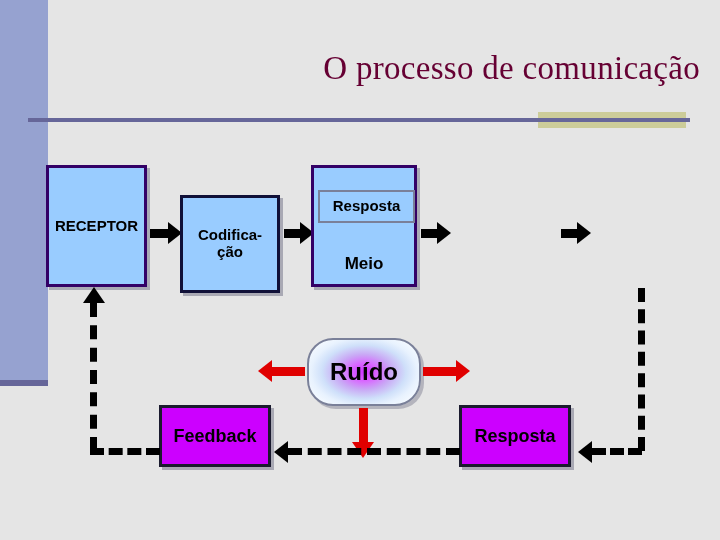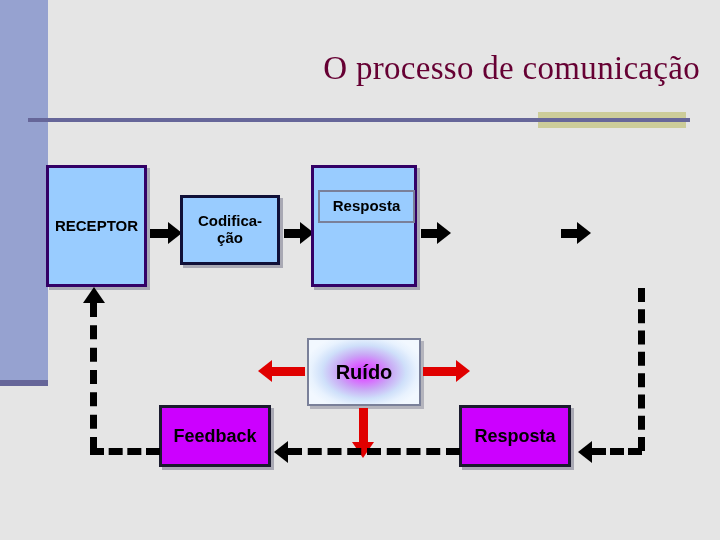--- a/index.html
+++ b/index.html
@@ -195,49 +195,50 @@
 
   <div class="box box-blue bd-purple" style="left:46px; top:165px; width:101px; height:122px; font-size:15px;">
     <span class="overflow-label">RECEPTOR</span>
   </div>
 
   <div>
     <div class="arrow-shaft-h" style="left:150px; top:229px; width:18px;"></div>
     <div class="arrow-head-r" style="left:168px; top:222px;"></div>
   </div>
 
-  <div class="box box-blue bd-navy" style="left:180px; top:195px; width:100px; height:70px; font-size:15px; flex-direction:column;">
+  <div class="box box-blue bd-navy" style="left:180px; top:195px; width:100px; height:98px; font-size:15px; flex-direction:column;">
     <span>Codifica-</span>
     <span>ção</span>
   </div>
 
   <div>
     <div class="arrow-shaft-h" style="left:284px; top:229px; width:16px;"></div>
     <div class="arrow-head-r" style="left:300px; top:222px;"></div>
   </div>
 
   <div class="box box-blue bd-purple" style="left:311px; top:165px; width:106px; height:122px;">
     <div class="inner-rect" style="left:4px; top:22px; width:97px; height:33px;">
       <span class="overflow-label" style="font-size:15px; font-weight:bold;">Resposta</span>
     </div>
+    <span class="overflow-label" style="position:absolute; left:0; right:0; top:86px; font-size:17px; font-weight:bold;">Meio</span>
   </div>
 
   <div>
     <div class="arrow-shaft-h" style="left:421px; top:229px; width:16px;"></div>
     <div class="arrow-head-r" style="left:437px; top:222px;"></div>
   </div>
 
 
   <div>
     <div class="arrow-shaft-h" style="left:561px; top:229px; width:16px;"></div>
     <div class="arrow-head-r" style="left:577px; top:222px;"></div>
   </div>
 
 
-  <div class="box box-noise" style="left:307px; top:338px; width:114px; height:68px; font-size:20px;">
+  <div class="box box-noise" style="left:307px; top:338px; width:114px; height:68px; font-size:24px;border-radius:26px;">
     <span>Ruído</span>
   </div>
 
   <div>
     <div class="red-shaft-h" style="left:272px; top:367px; width:33px;"></div>
     <div class="red-head-l" style="left:258px; top:360px;"></div>
   </div>
 
   <div>
     <div class="red-shaft-h" style="left:423px; top:367px; width:33px;"></div>

